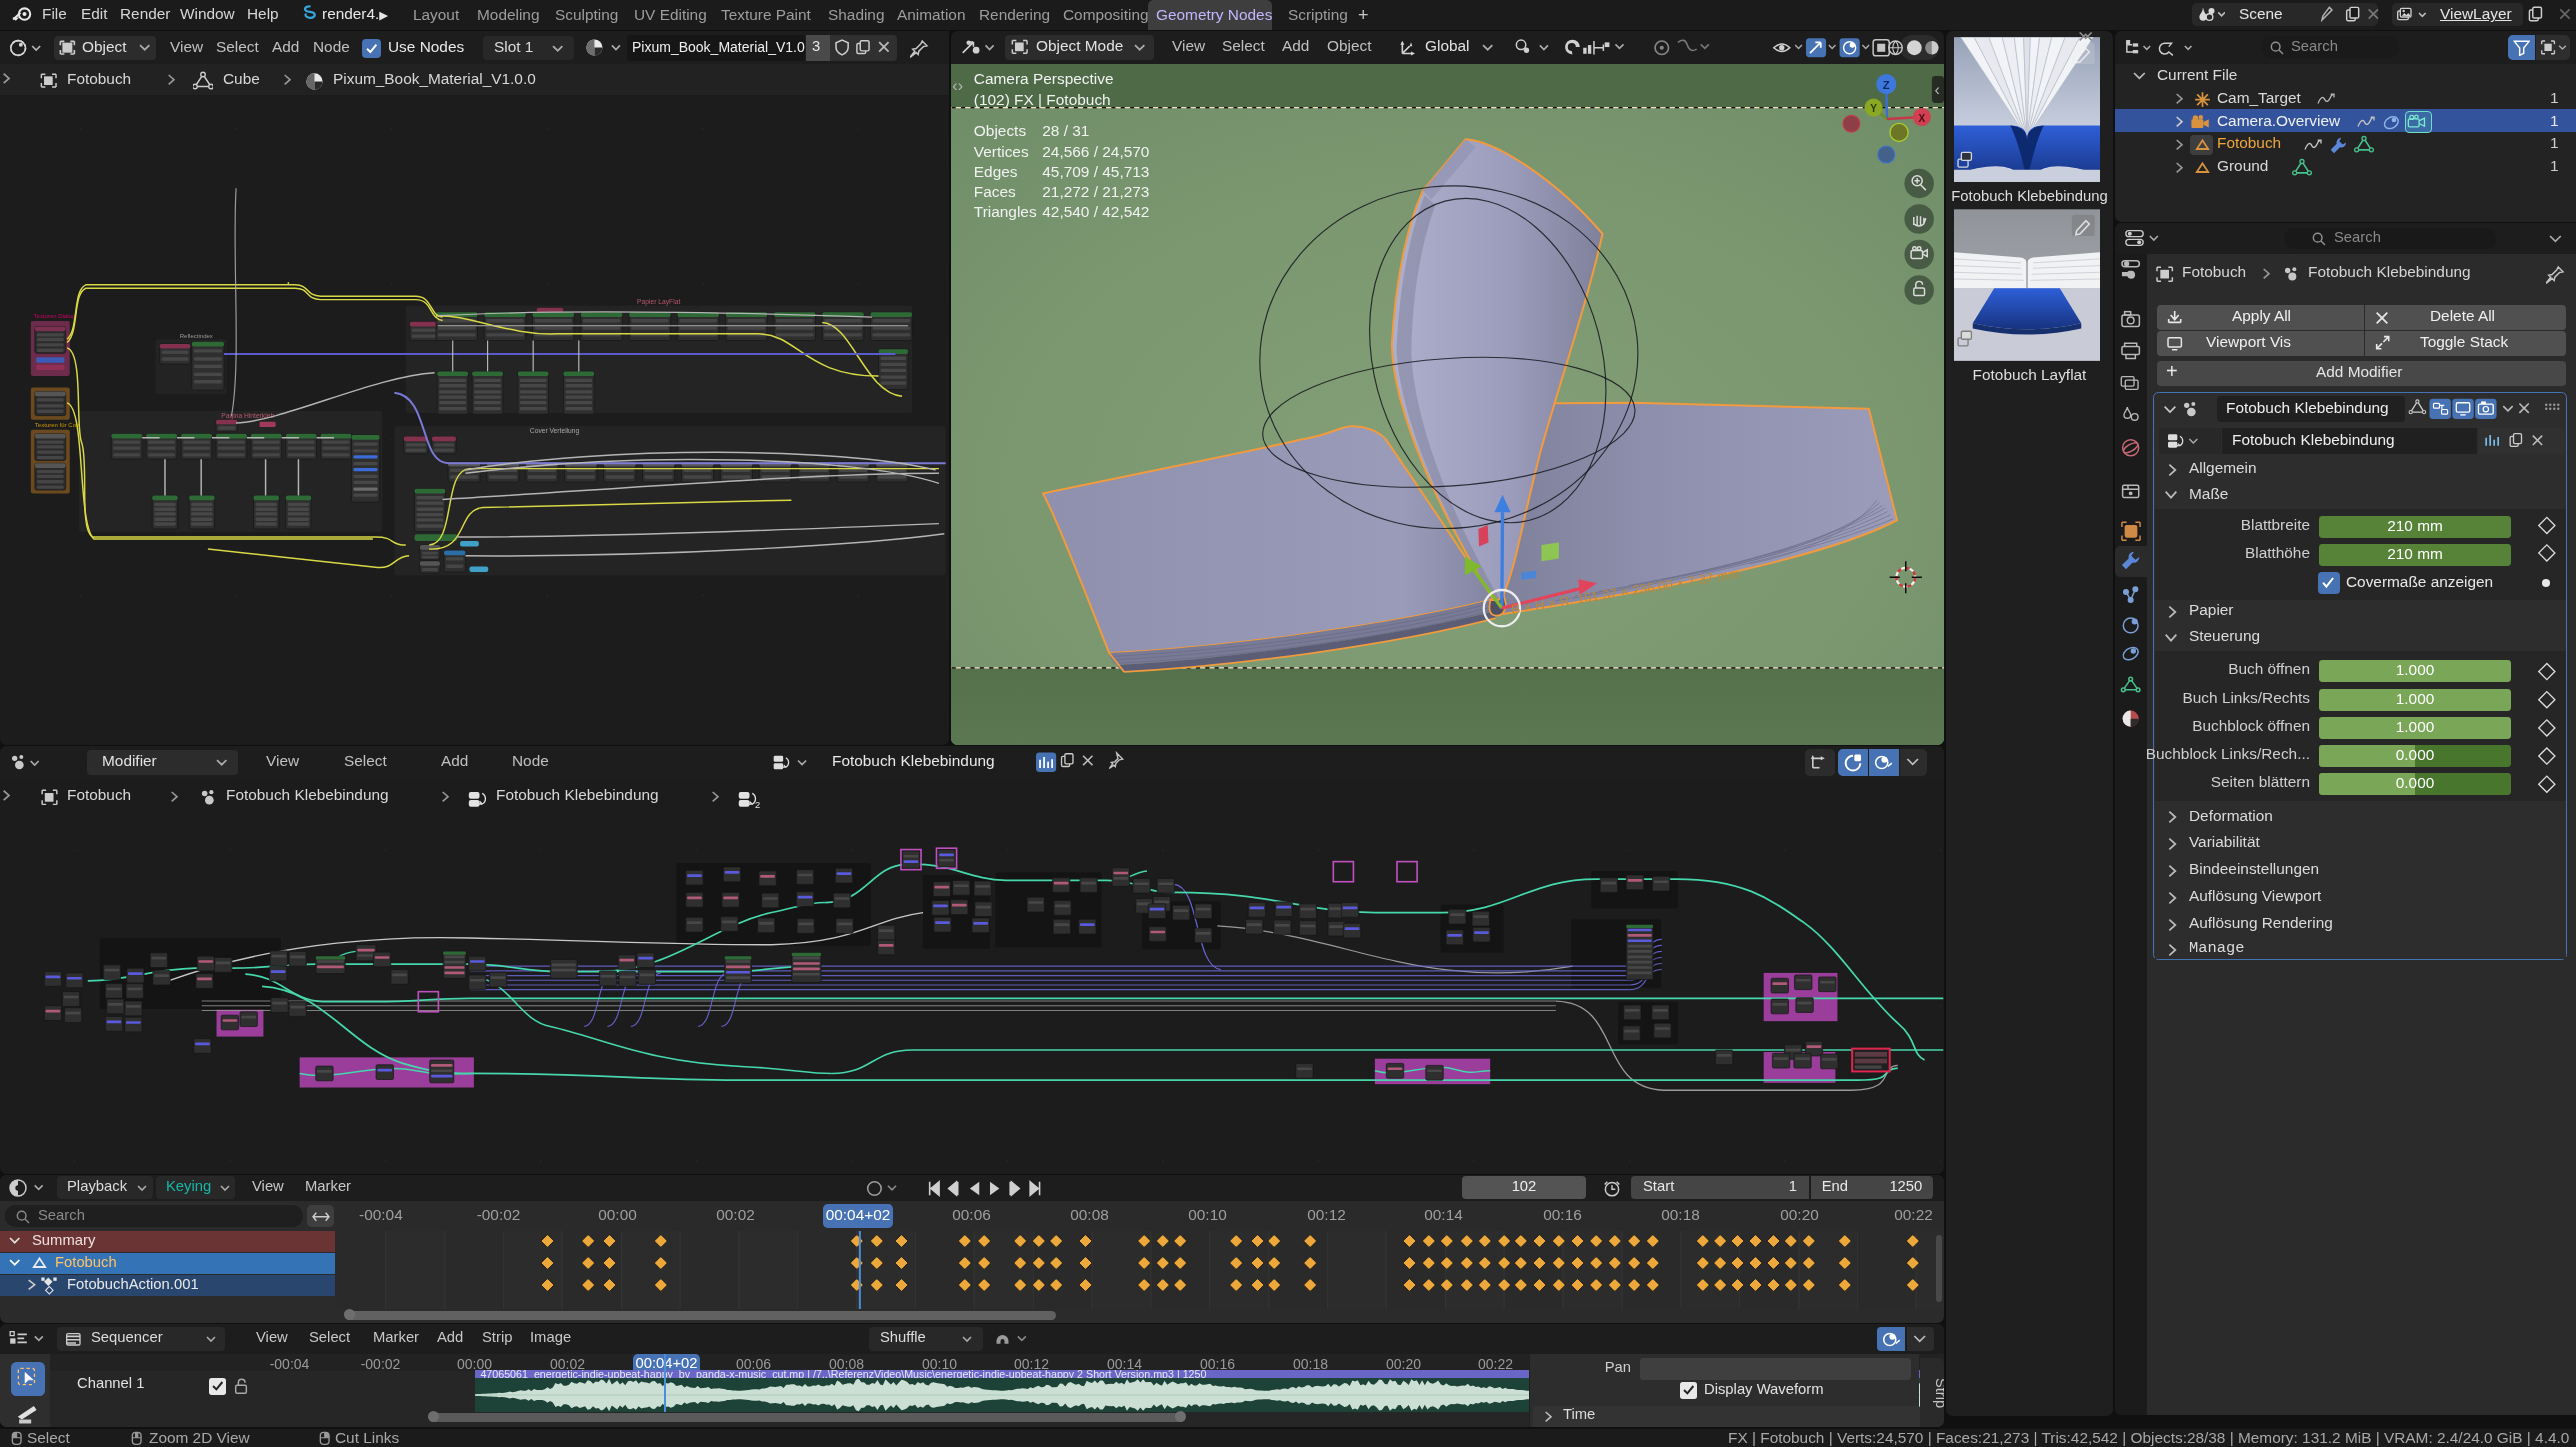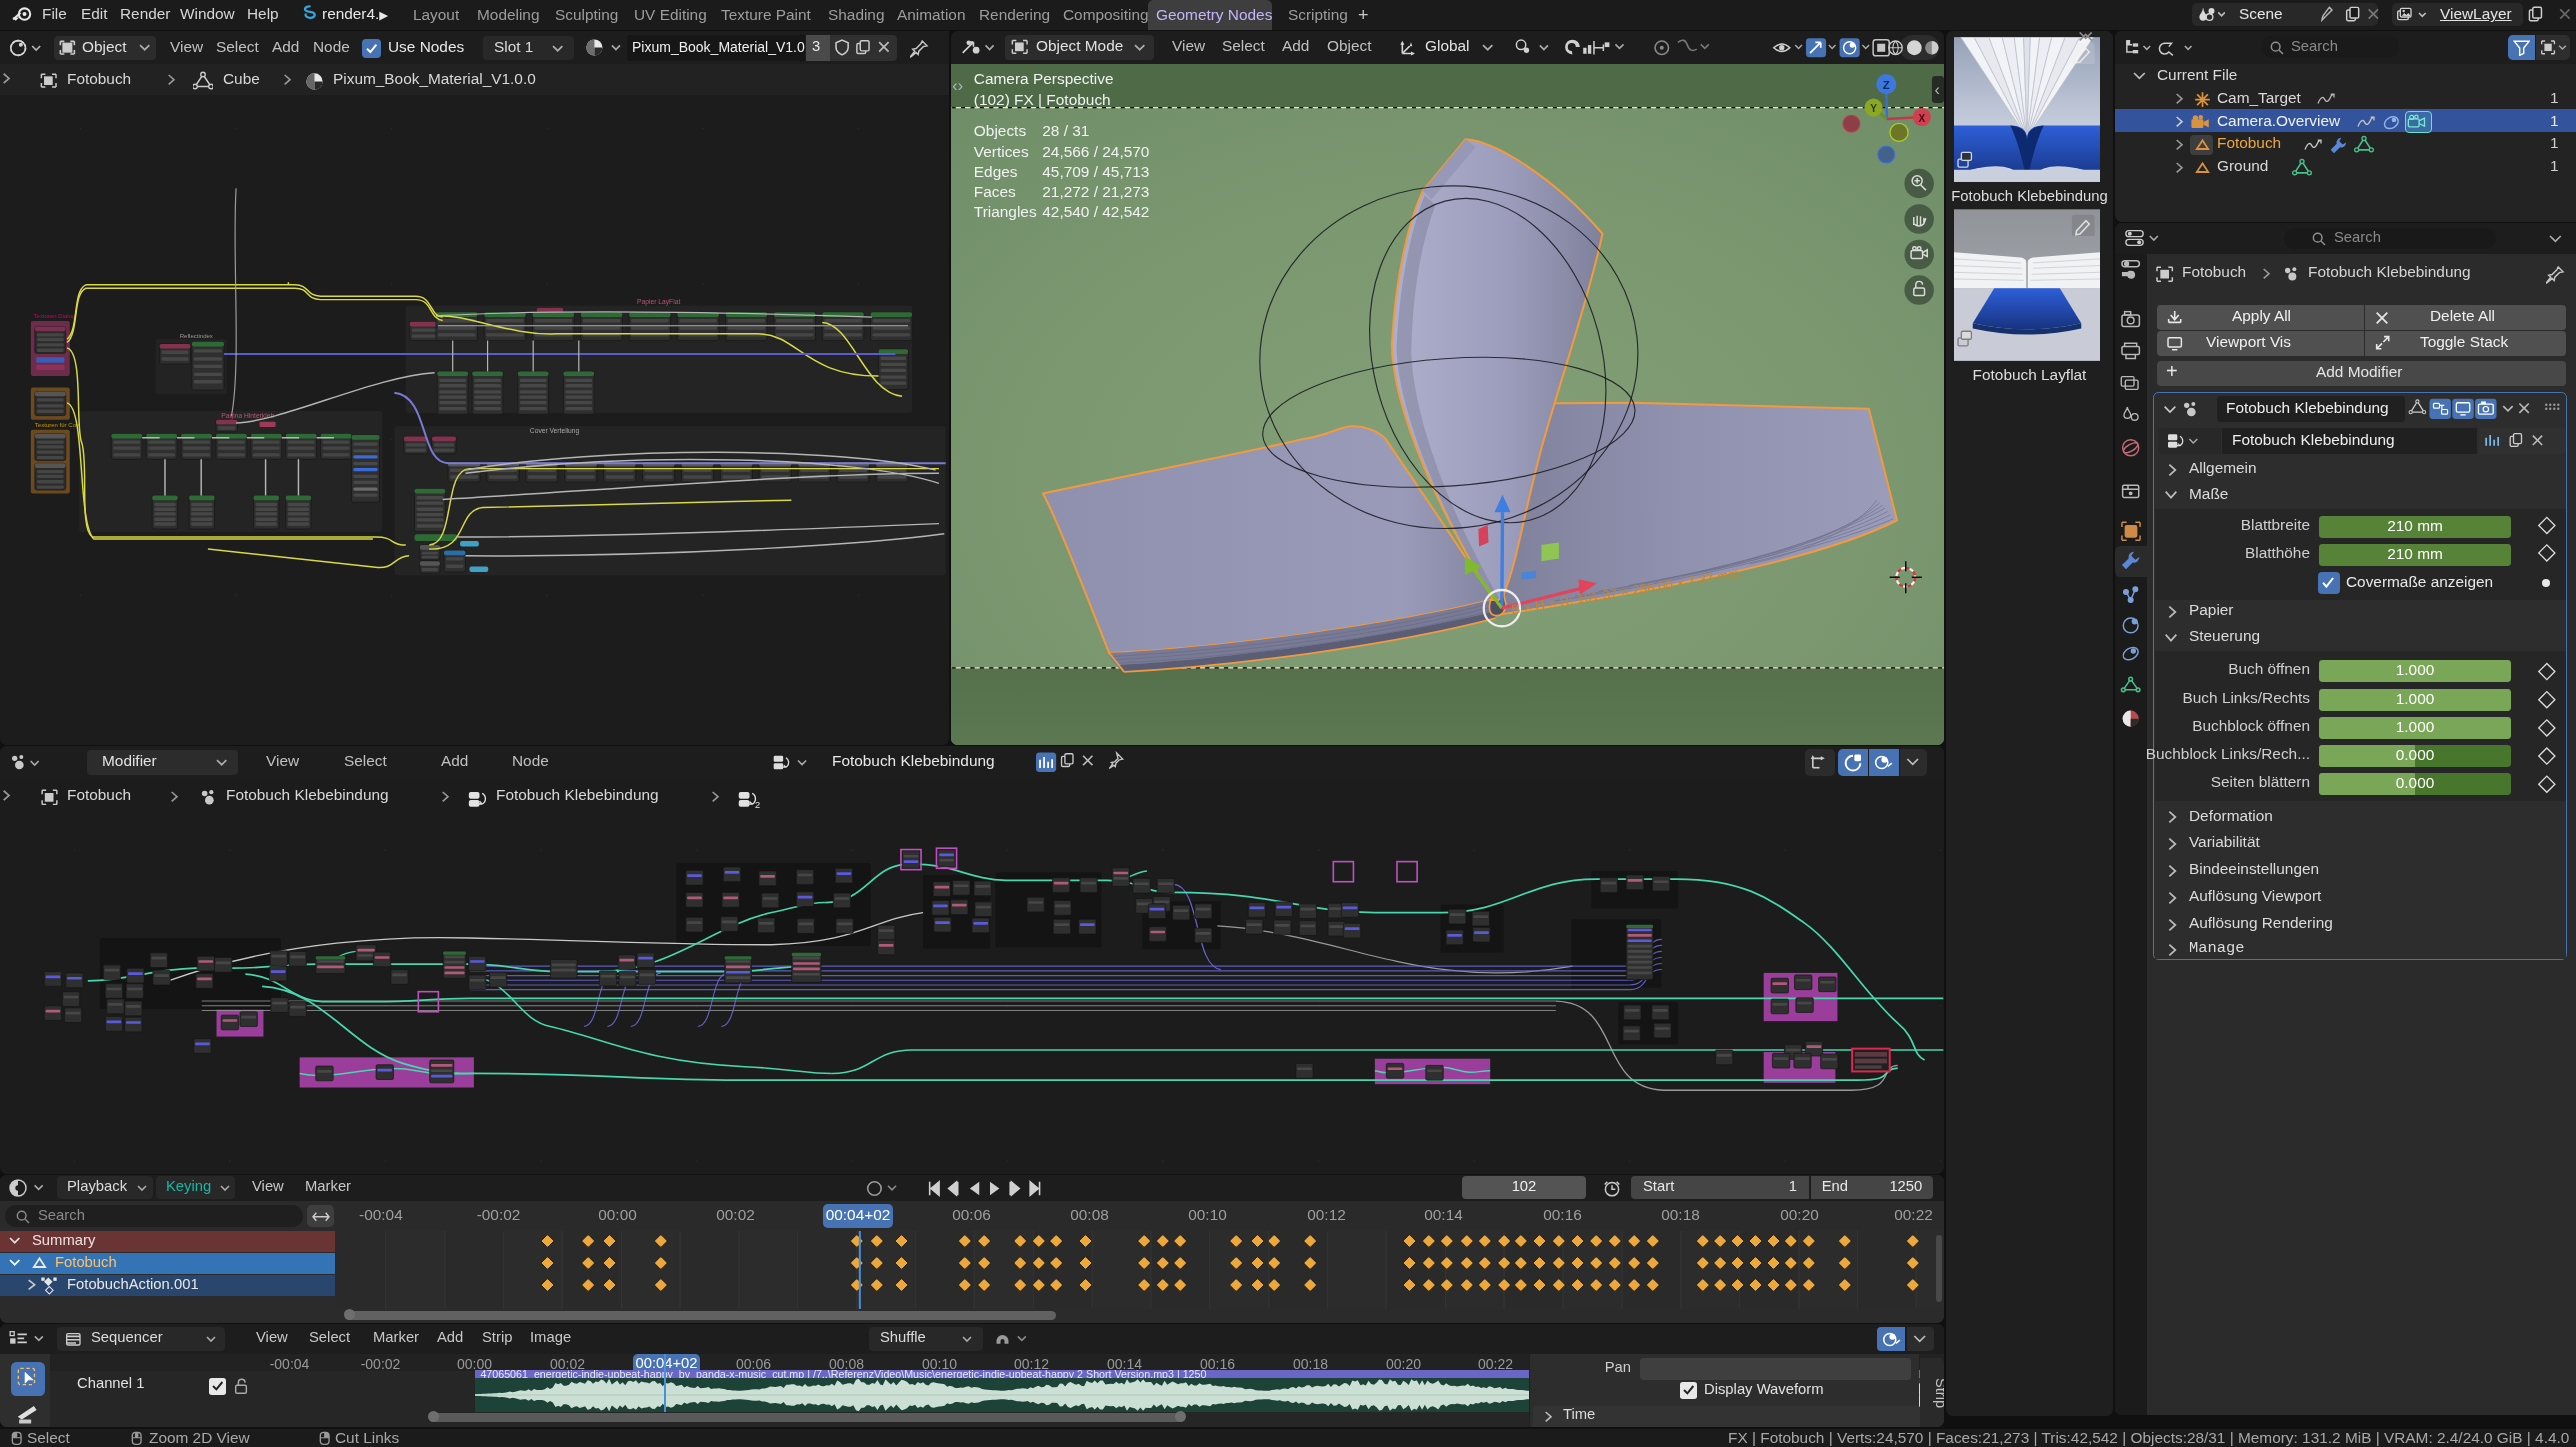--- a/index.html
+++ b/index.html
@@ -2178,16 +2178,16 @@
         <path d="M2 10 h13 M8.5 2 v8" stroke="#9a9a9a" stroke-width="1.6"></path>
         <rect x="6" y="2" width="5" height="8" fill="#9a9a9a"></rect>
       </svg>
     <div class="abs" style="left:149px;top:0px;">Zoom 2D View</div>
     <svg class="abs" style="left:319px;top:2px;" width="11.4" height="14.8" viewBox="0 0 17 22">
         <rect x="2" y="2" width="13" height="18" rx="5" fill="none" stroke="#9a9a9a" stroke-width="2"></rect>
         <path d="M2 10 h13 M8.5 2 v8" stroke="#9a9a9a" stroke-width="1.6"></path>
         <path d="M8.5 2 a6.5 5 0 0 1 6.5 5 v3 H8.5 Z" fill="#9a9a9a"></path>
       </svg>
     <div class="abs" style="left:335px;top:0px;">Cut Links</div>
-    <div class="abs" style="right:6.7px;top:0px;">FX | Fotobuch | Verts:24,570 | Faces:21,273 | Tris:42,542 | Objects:28/31 | Memory: 131.2 MiB | VRAM: 2.4/24.0 GiB | 4.4.0</div>
+    <div class="abs" style="right:6.7px;top:0px;">FX | Fotobuch | Verts:24,570 | Faces:21,273 | Tris:42,542 | Objects:28/38 | Memory: 131.2 MiB | VRAM: 2.4/24.0 GiB | 4.4.0</div>
   </div>
 </div>
 
 
 </body></html>

